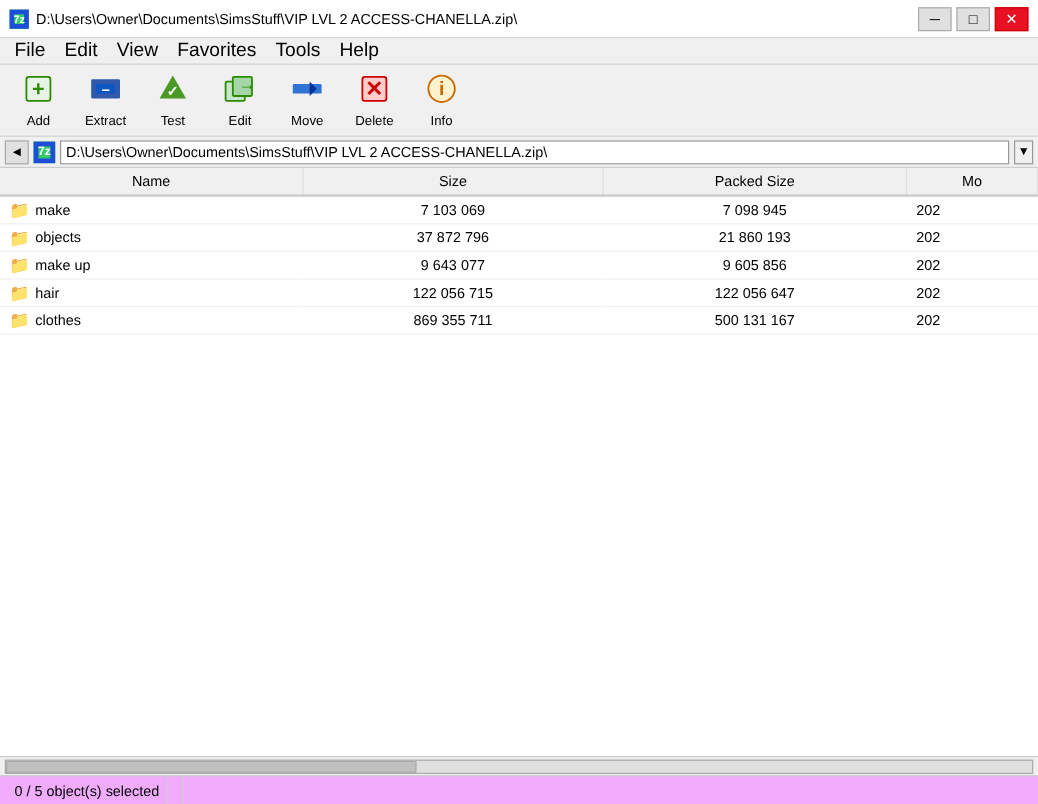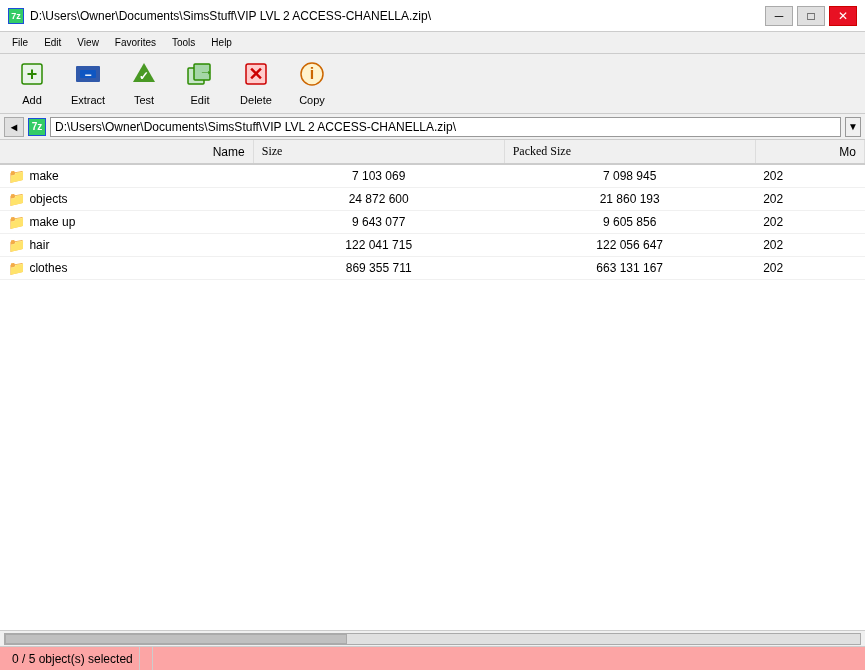--- a/index.html
+++ b/index.html
@@ -30,21 +30,21 @@
       gap: 6px;
       font-size: 12px;
       color: #000;
     }
     .title-icon {
       width: 16px;
       height: 16px;
       background: #3c6; 
       font-size: 9px;
       display: flex; align-items: center; justify-content: center;
-      color: #fff; font-weight: bold; border: 1px solid #1d4ed8;
+      color: #fff; font-weight: bold; border: 4px solid #1d4ed8;
     }
     .title-bar-controls {
       display: flex;
       gap: 4px;
     }
     .title-btn {
       width: 28px; height: 20px;
       border: 1px solid #aaa;
       background: #e0e0e0;
       cursor: pointer;
@@ -58,21 +58,21 @@
       background: #f0f0f0;
       display: flex;
       align-items: center;
       padding: 2px 4px;
       border-bottom: 1px solid #ccc;
       height: 22px;
     }
     .menu-item {
       padding: 2px 8px;
       cursor: pointer;
-      font-size: 10px;
+      font-size: 16px;
     }
 
     
     .toolbar {
       background: #f0f0f0;
       display: flex;
       align-items: flex-end;
       padding: 4px 6px;
       border-bottom: 1px solid #ccc;
       gap: 4px;
@@ -143,27 +143,27 @@
       width: 100%;
       border-collapse: collapse;
       min-width: 860px;
     }
     .file-table thead tr {
       background: #f0f0f0;
       border-bottom: 2px solid #ccc;
     }
     .file-table thead th {
       padding: 4px 8px;
-      text-align: right;
+      text-align: center;
       font-weight: normal;
       border-right: 1px solid #ddd;
       cursor: pointer;
       white-space: nowrap;
     }
-    .file-table thead th.right { text-align: left; font-family: Liberation Serif, serif; }
+    .file-table thead th.right { text-align: center; }
     .file-table tbody tr {
       border-bottom: 1px solid #f0f0f0;
     }
     .file-table tbody td {
       padding: 3px 8px;
       white-space: nowrap;
     }
     .file-table tbody td.right { text-align: center; }
     .folder-icon {
       display: inline-flex;
@@ -195,21 +195,21 @@
       top: 0;
       width: 40%;
       height: 100%;
       background: #c0c0c0;
       border: 1px solid #aaa;
     }
 
     
     .status-bar {
       height: 24px;
-      background: #fca5a5;
+      background: #f0abfc;
       border-top: 1px solid #ccc;
       display: flex;
       align-items: center;
       padding: 0 6px;
       font-size: 12px;
     }
     .status-segment {
       padding: 0 6px;
       border-right: 1px solid #ccc;
       height: 100%;
@@ -272,31 +272,38 @@
     <button class="tool-btn">
       <span class="tool-icon"><svg width="28" height="28" viewBox="0 0 28 28">
           <rect x="2" y="8" width="16" height="16" rx="1" fill="#c8e6c9" stroke="#2b8a00" stroke-width="1.5"></rect>
           <rect x="8" y="4" width="16" height="16" rx="1" fill="#a5d6a7" stroke="#2b8a00" stroke-width="1.5"></rect>
           <text x="20" y="15" text-anchor="middle" font-size="14" fill="#2b8a00" font-weight="bold">→</text>
         </svg></span>
       <span>Edit</span>
     </button>
     <button class="tool-btn">
       <span class="tool-icon"><svg width="28" height="28" viewBox="0 0 28 28">
+          <rect x="2" y="10" width="24" height="8" rx="1" fill="#0055cc" opacity="0.8"></rect>
+          <polygon points="22,14 16,8 16,20" fill="#003399"></polygon>
+        </svg></span>
+      <span>Move</span>
+    </button>
+    <button class="tool-btn">
+      <span class="tool-icon"><svg width="28" height="28" viewBox="0 0 28 28">
           <rect x="4" y="4" width="20" height="20" rx="2" fill="#ffcccc" stroke="#cc0000" stroke-width="1.5"></rect>
           <text x="14" y="20" text-anchor="middle" font-size="18" fill="#cc0000" font-weight="bold">✕</text>
         </svg></span>
       <span>Delete</span>
     </button>
     <button class="tool-btn">
       <span class="tool-icon"><svg width="28" height="28" viewBox="0 0 28 28">
           <circle cx="14" cy="14" r="11" fill="#fff3cd" stroke="#cc6600" stroke-width="1.5"></circle>
           <text x="14" y="19" text-anchor="middle" font-size="16" fill="#cc6600" font-weight="bold">i</text>
         </svg></span>
-      <span>Copy</span>
+      <span>Info</span>
     </button>
   </div>
 
 <div class="address-bar">
   <button class="address-nav-btn">◄</button>
   <div class="title-icon" style="width:18px;height:18px;font-size:10px;">7z</div>
   <input class="address-input" type="text" value="D:\Users\Owner\Documents\SimsStuff\VIP LVL 2 ACCESS-CHANELLA.zip\" style="">
   <div class="address-dropdown">▼</div>
 </div>
 
@@ -318,49 +325,49 @@
             </span></td>
           <td class="right">7 103 069</td>
           <td class="right">7 098 945</td>
           <td>202</td>
         </tr>
         <tr>
           <td><span class="folder-icon">
               <span class="folder-emoji">📁</span>
               <span>objects</span>
             </span></td>
-          <td class="right">24 872 600</td>
+          <td class="right">37 872 796</td>
           <td class="right">21 860 193</td>
           <td>202</td>
         </tr>
         <tr>
           <td><span class="folder-icon">
               <span class="folder-emoji">📁</span>
               <span>make up</span>
             </span></td>
           <td class="right">9 643 077</td>
           <td class="right">9 605 856</td>
           <td>202</td>
         </tr>
         <tr>
           <td><span class="folder-icon">
               <span class="folder-emoji">📁</span>
               <span>hair</span>
             </span></td>
-          <td class="right">122 041 715</td>
+          <td class="right">122 056 715</td>
           <td class="right">122 056 647</td>
           <td>202</td>
         </tr>
         <tr>
           <td><span class="folder-icon">
               <span class="folder-emoji">📁</span>
               <span>clothes</span>
             </span></td>
           <td class="right">869 355 711</td>
-          <td class="right">663 131 167</td>
+          <td class="right">500 131 167</td>
           <td>202</td>
         </tr>
       </tbody>
   </table>
 </div>
 
 <div class="hscroll-area">
   <div class="hscroll-track">
     <div class="hscroll-thumb"></div>
   </div>

